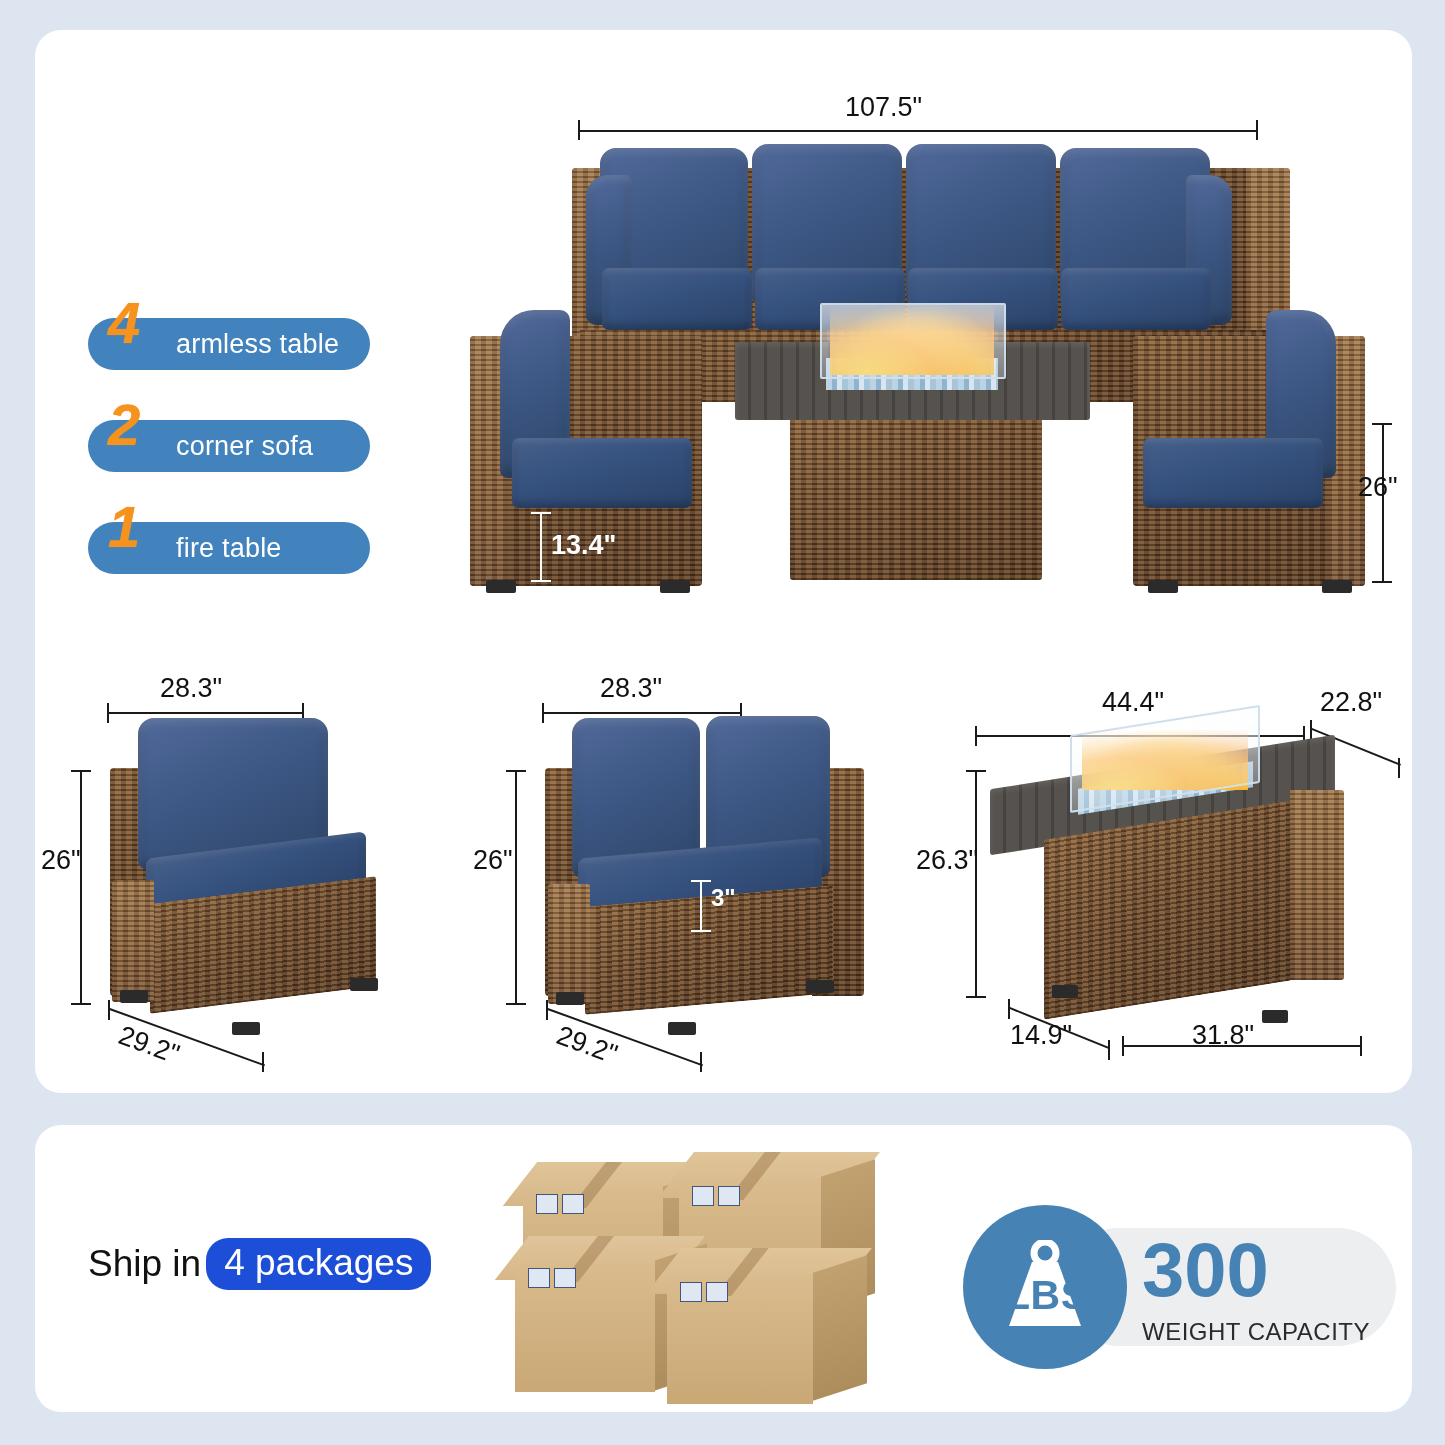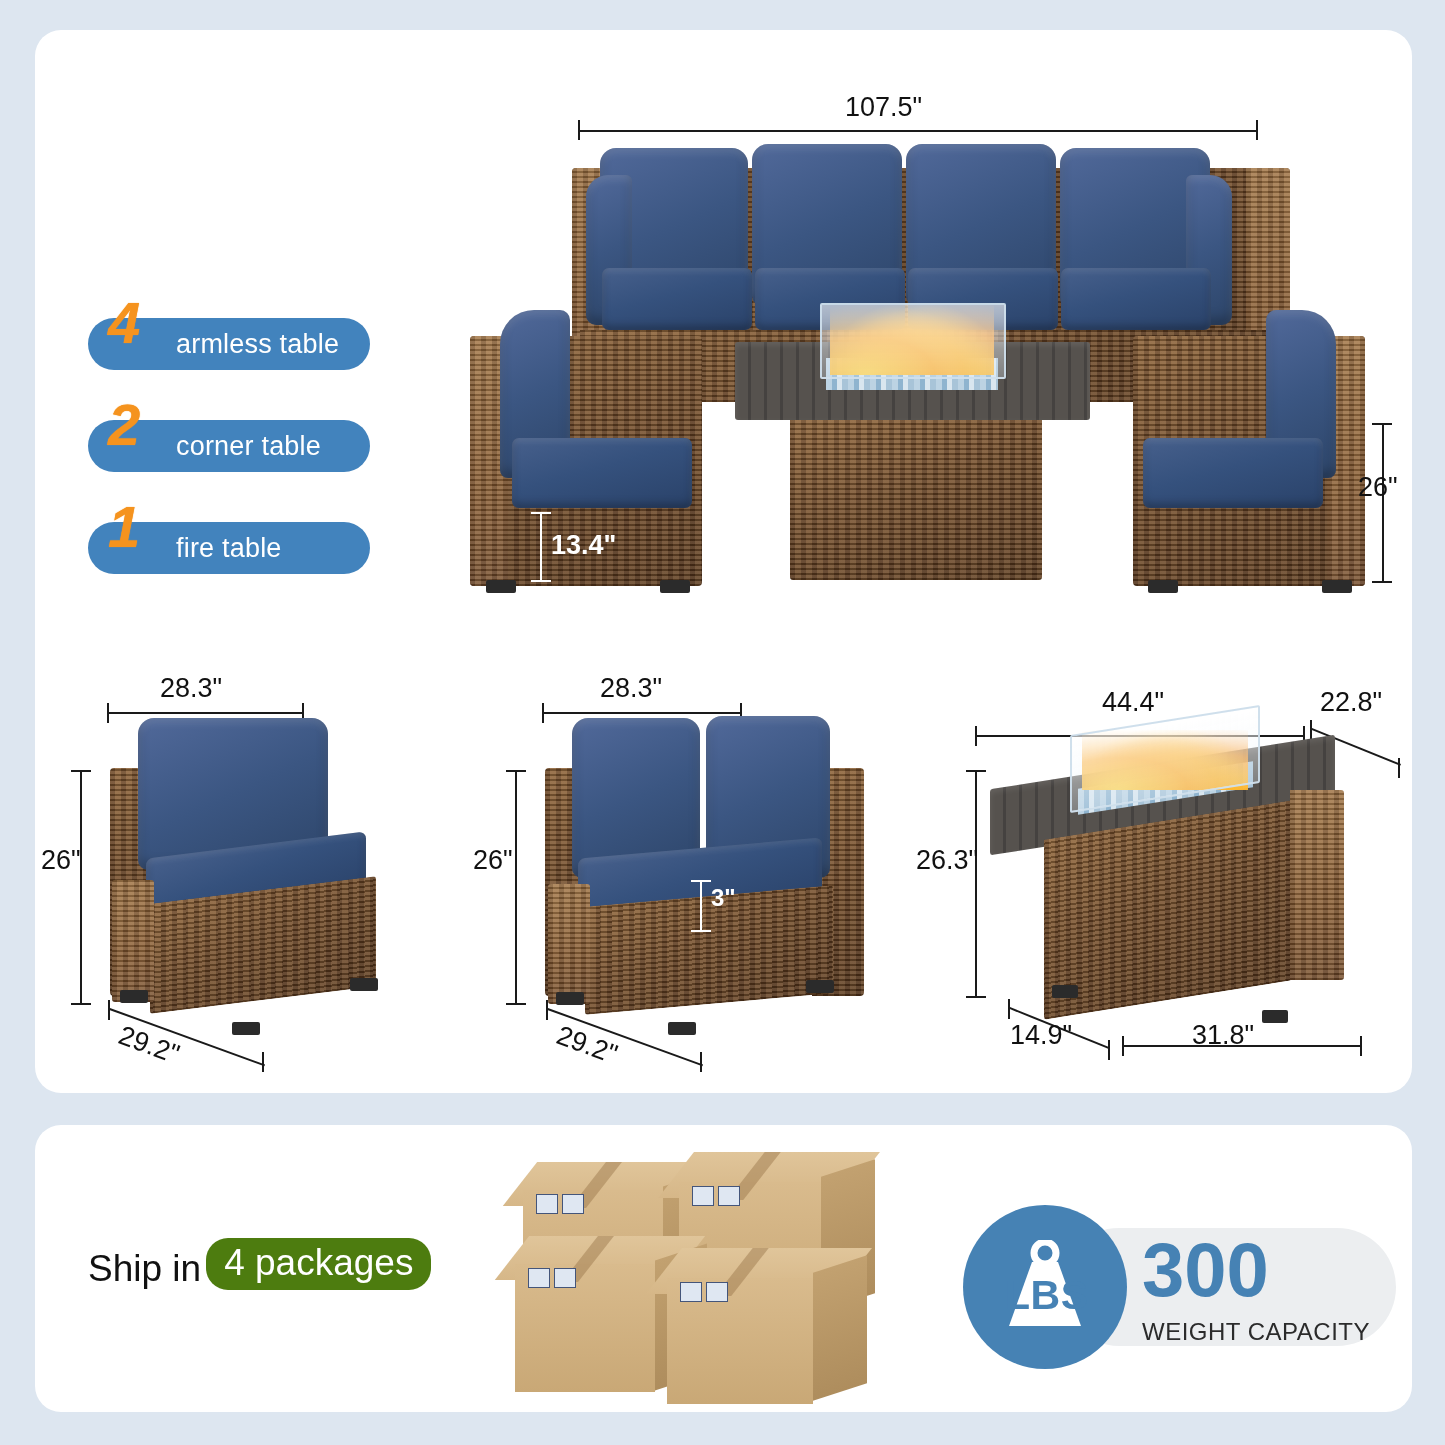--- a/index.html
+++ b/index.html
@@ -138,23 +138,23 @@
     position: absolute; left: 1142px; top: 1232px;
     font-size: 76px; font-weight: bold; color: #4682b4; line-height: 1;
   }
   #lbs-caption {
     position: absolute; left: 1142px; top: 1318px;
     font-size: 24px; color: #2b2b2b; letter-spacing: .5px;
   }
 
   
   #ship-block { position: absolute; left: 88px; top: 1238px; }
-  #ship-line1 { font-size: 37px; color: #111; display: flex; align-items: flex-end; }
+  #ship-line1 { font-size: 37px; color: #111; display: flex; align-items: center; }
   #ship-badge {
-    background: #4d7c0f; color: #fff; border-radius: 22px;
+    background: #1d4ed8; color: #fff; border-radius: 22px;
     padding: 4px 18px 6px 18px; margin-left: 5px; font-size: 37px;
   }
   #ship-line2 { font-size: 37px; color: #111; margin-top: 10px; }
 </style>
 </head>
 <body>
 
 <div class="card" id="card-top"></div>
 
 <div id="heading">
@@ -162,21 +162,21 @@
 
 <div id="pill-list">
 
   <div class="pill">
     <span class="pill-num">4</span>
     <span class="pill-label">armless table</span>
   </div>
 
   <div class="pill">
     <span class="pill-num">2</span>
-    <span class="pill-label">corner table</span>
+    <span class="pill-label">corner sofa</span>
   </div>
 
   <div class="pill">
     <span class="pill-num">1</span>
     <span class="pill-label">fire table</span>
   </div>
 </div>
 
 <div style="position:absolute;left:0;top:0;width:1445px;height:1445px;pointer-events:none;">
 

